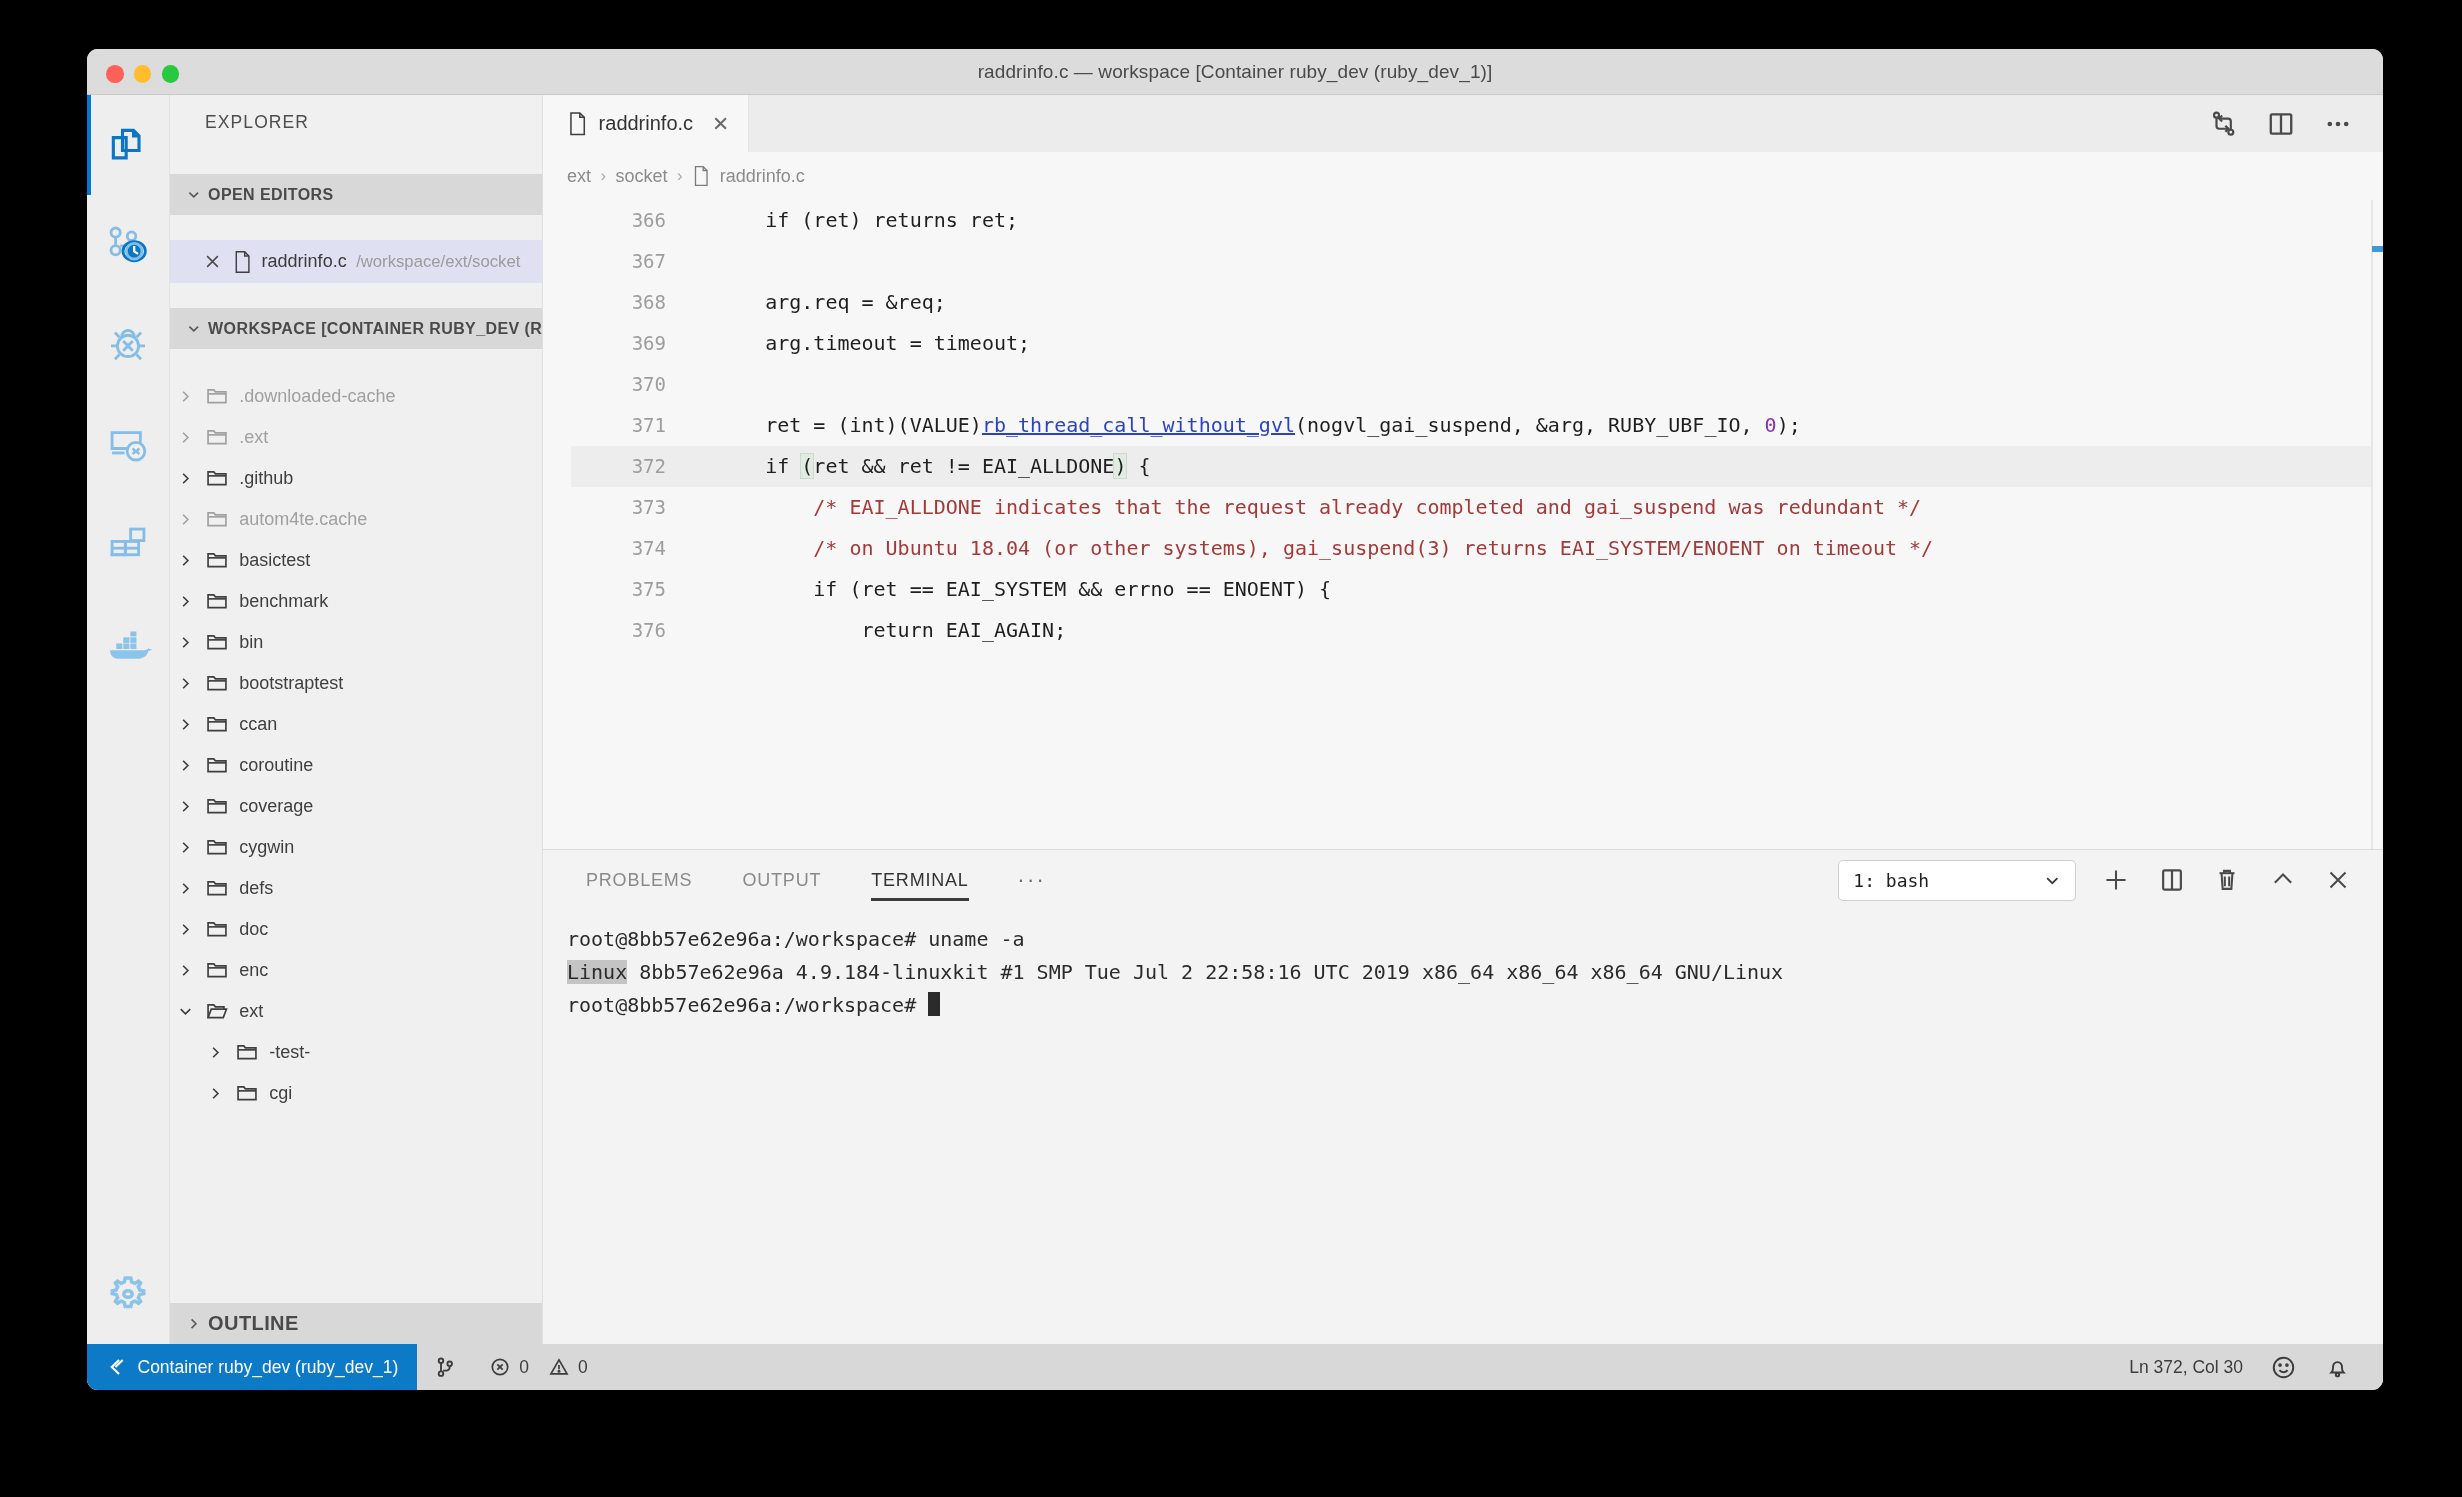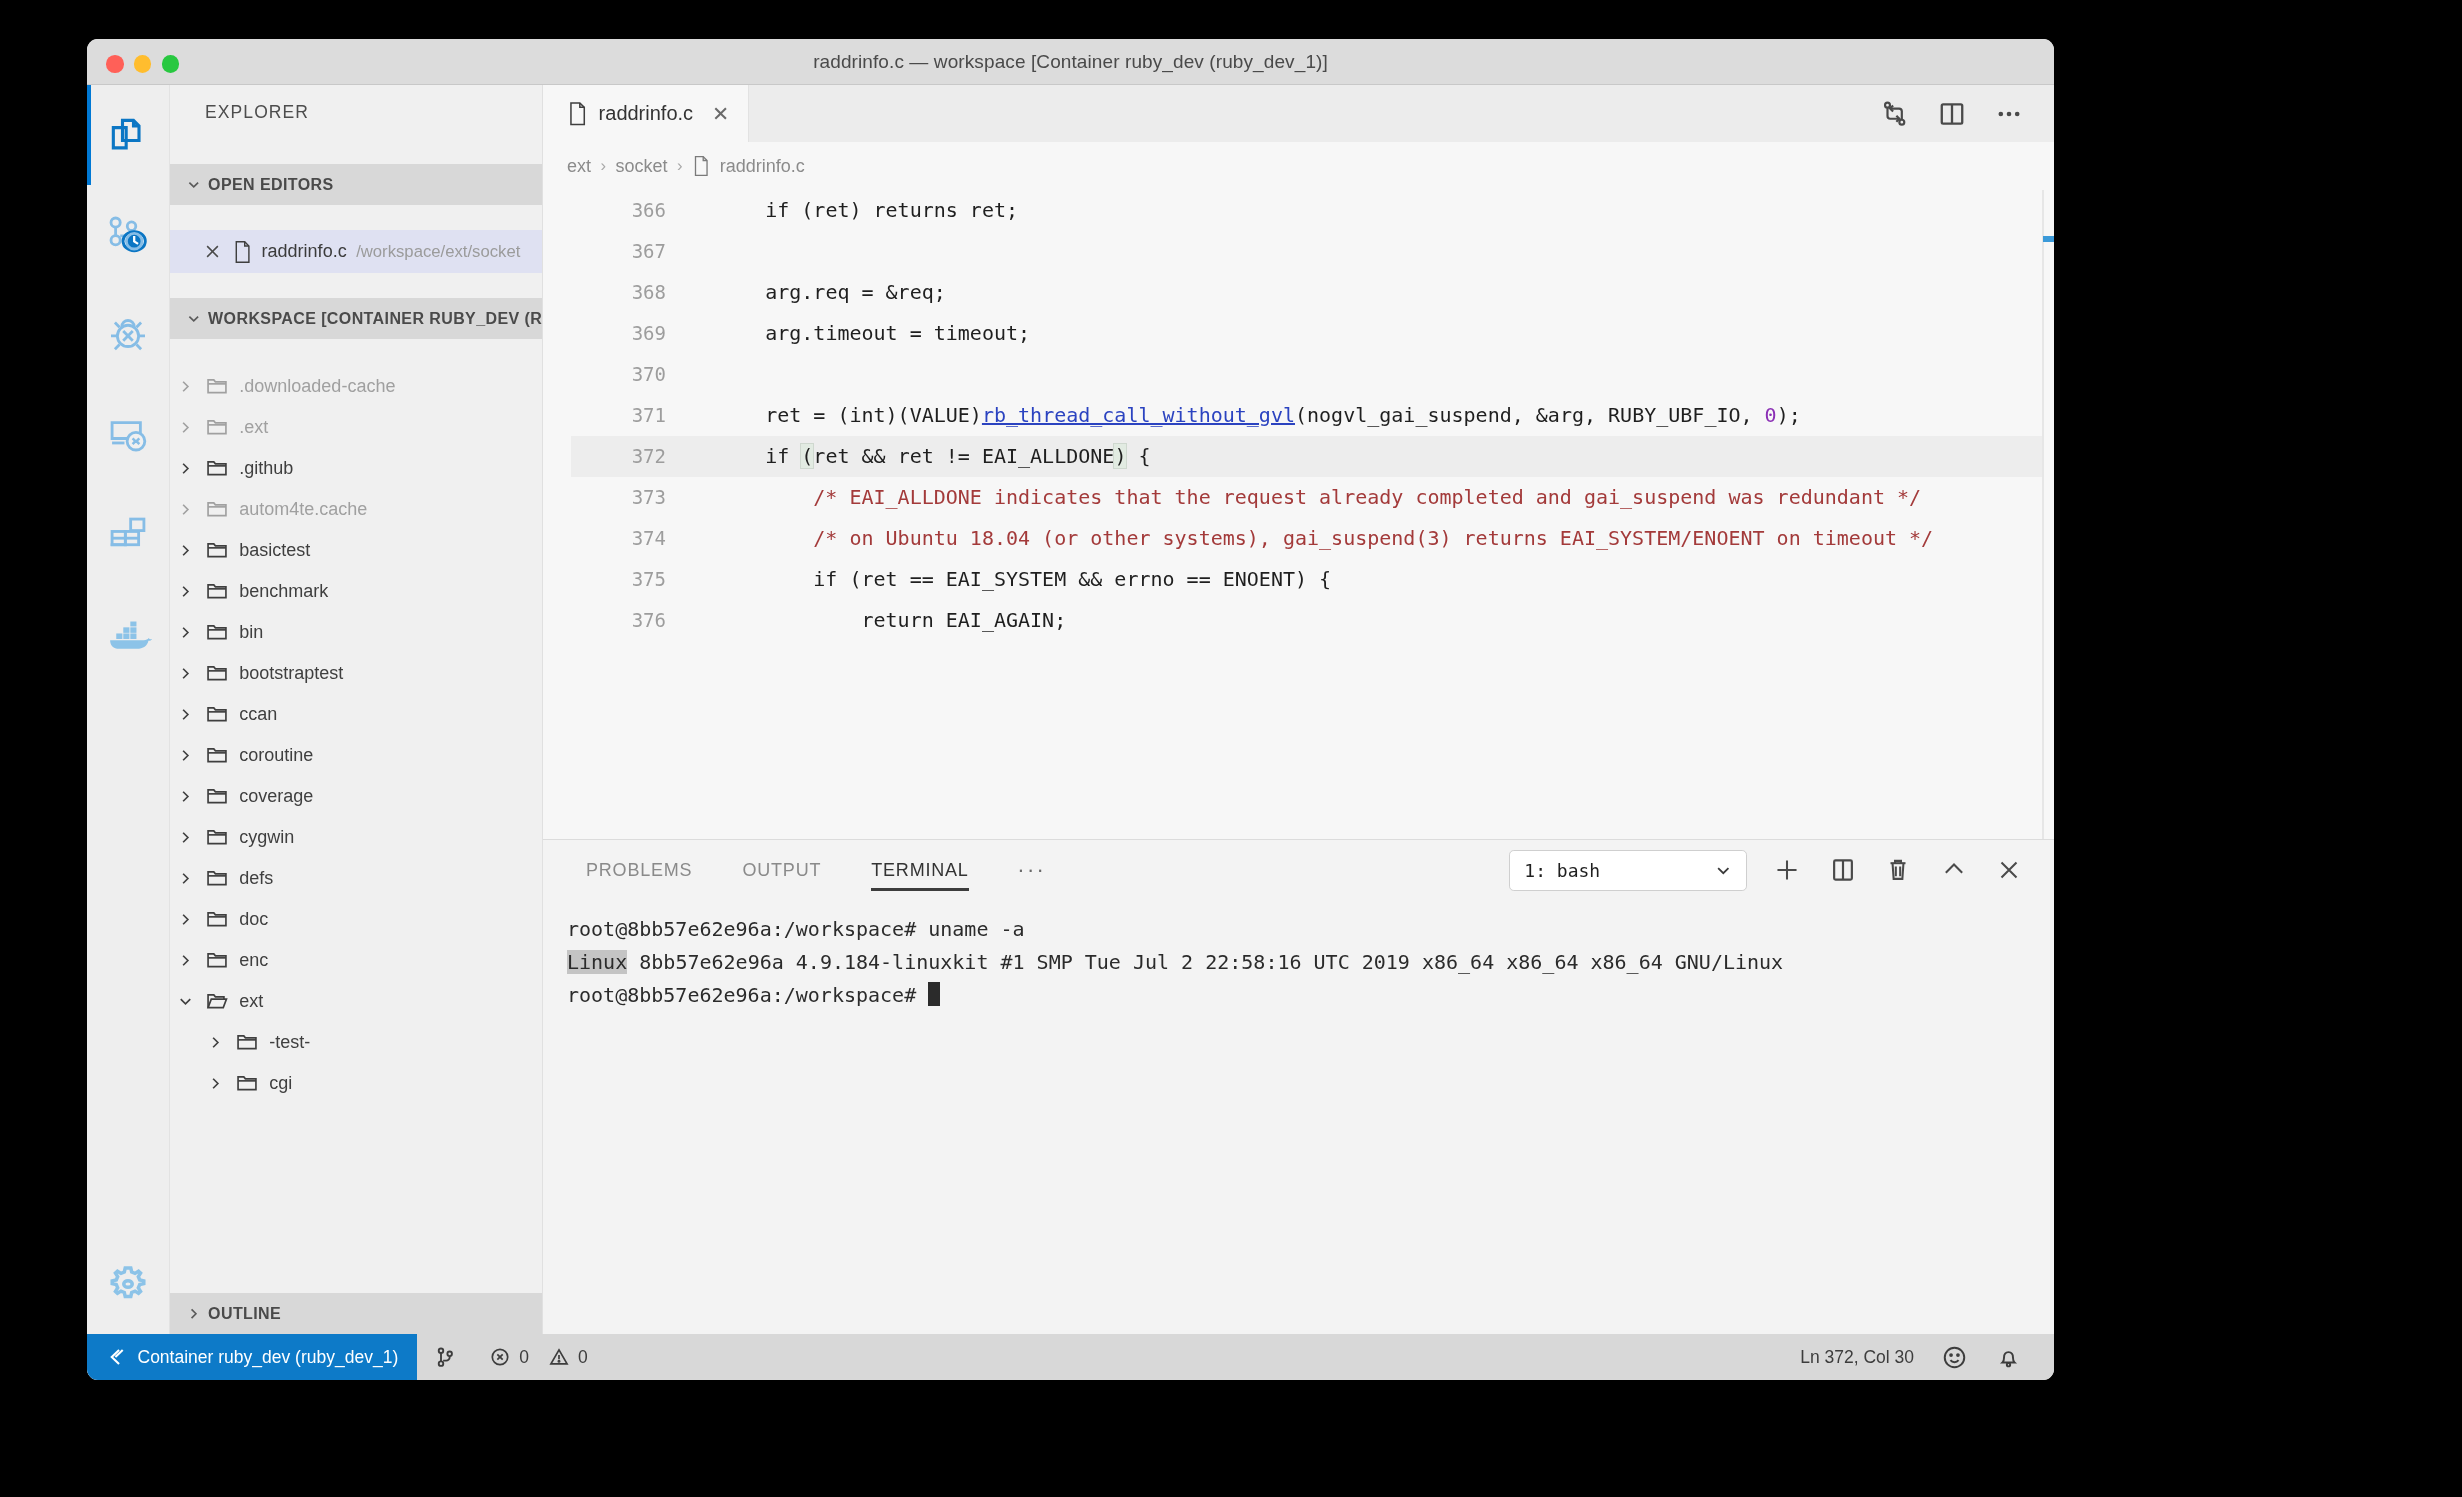--- a/index.html
+++ b/index.html
@@ -6,22 +6,22 @@
   html, body {
     width: 2462px; height: 1498px;
     background: #000;
     font-family: "Liberation Sans", sans-serif;
     overflow: hidden;
   }
 
   
   #window {
     position: absolute;
-    left: 87px; top: 39px;
-    width: 1967px; height: 1341px;
+    left: 87px; top: 49px;
+    width: 2296px; height: 1341px;
     background: #f3f3f3;
     border-radius: 11px;
     overflow: hidden;
     box-shadow: 0 12.7px 48px rgba(0,0,0,.55);
     display: flex; flex-direction: column;
   }
 
   
   #titlebar {
     height: 46px; flex: 0 0 46px;
@@ -113,21 +113,21 @@
   .tree-row.dim { color: #a0a0a0; }
   .tree-row .chev { width: 30px; flex: 0 0 30px; display:flex; align-items:center; justify-content:center;}
   .tree-row .ficon { width: 33px; flex: 0 0 33px; display:flex; align-items:center; justify-content:center; }
   .tree-row .lbl { padding-left: 6.3px; }
   .indent-1 { padding-left: 30px; }
 
   #outline-header {
     position: absolute; left: 0; bottom: 0; width: 100%;
     height: 41px; background: #d8d8d8;
     display: flex; align-items: center; padding-left: 9.5px;
-    font-size: 16px; font-weight: bold; color: #4a4a4a; letter-spacing: 0.4px;
+    font-size: 20px; font-weight: bold; color: #4a4a4a; letter-spacing: 0.4px;
   }
 
   
   #main { flex: 1 1 auto; display: flex; flex-direction: column; min-width: 0; min-height: 0; background:#f7f7f7; }
 
   
   #tabstrip {
     height: 57px; flex: 0 0 57px;
     background: #ececec;
     display: flex; align-items: stretch;

